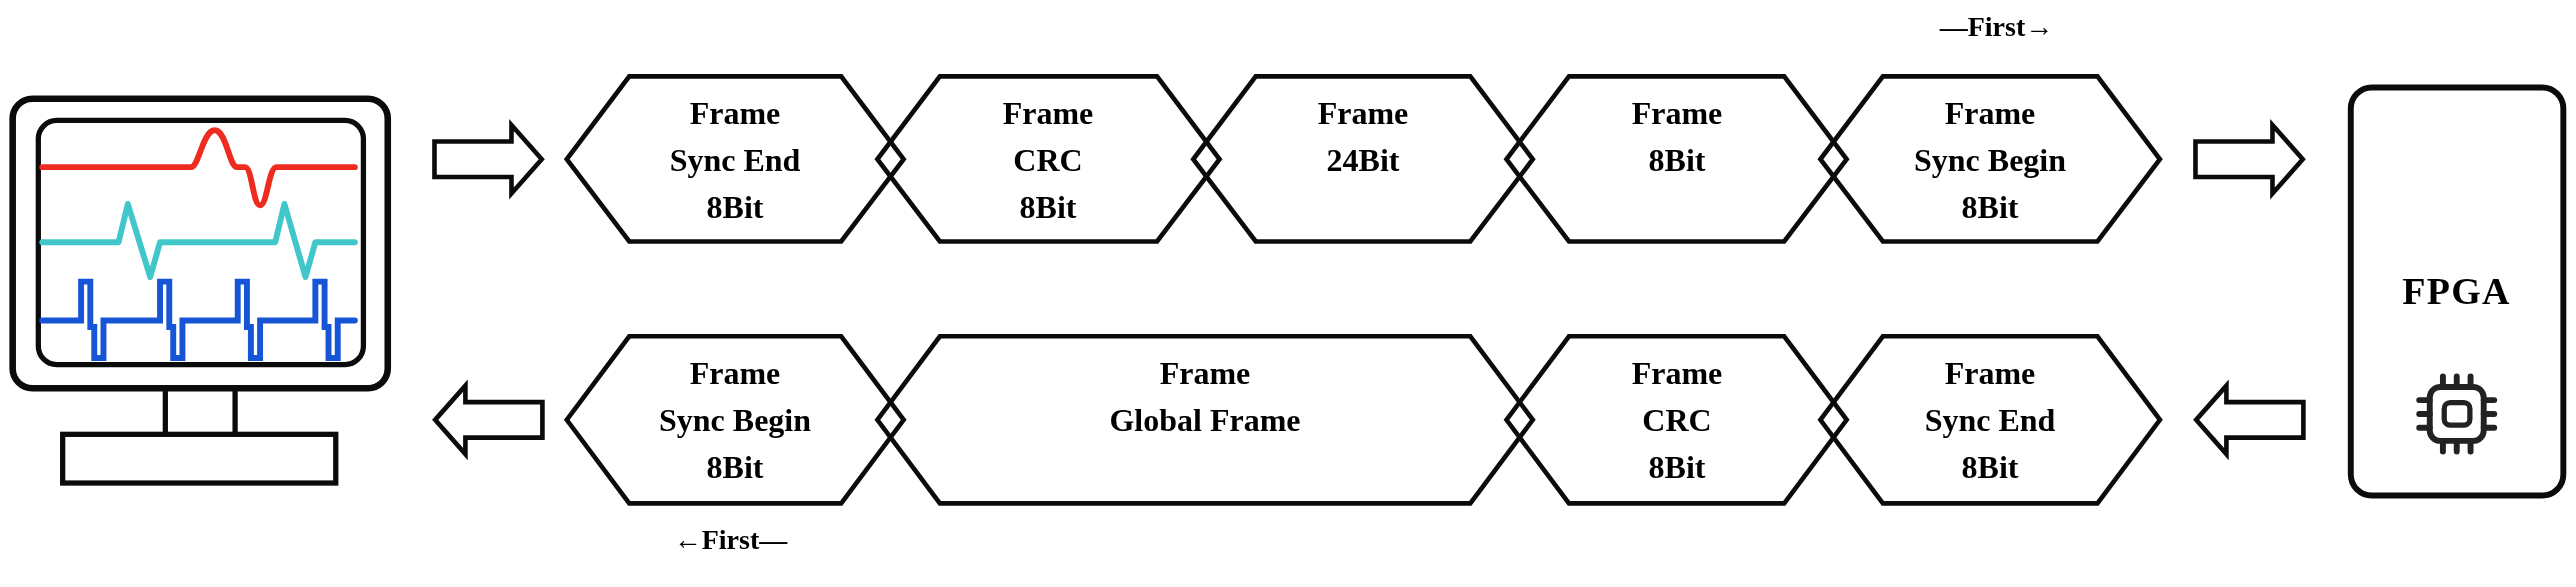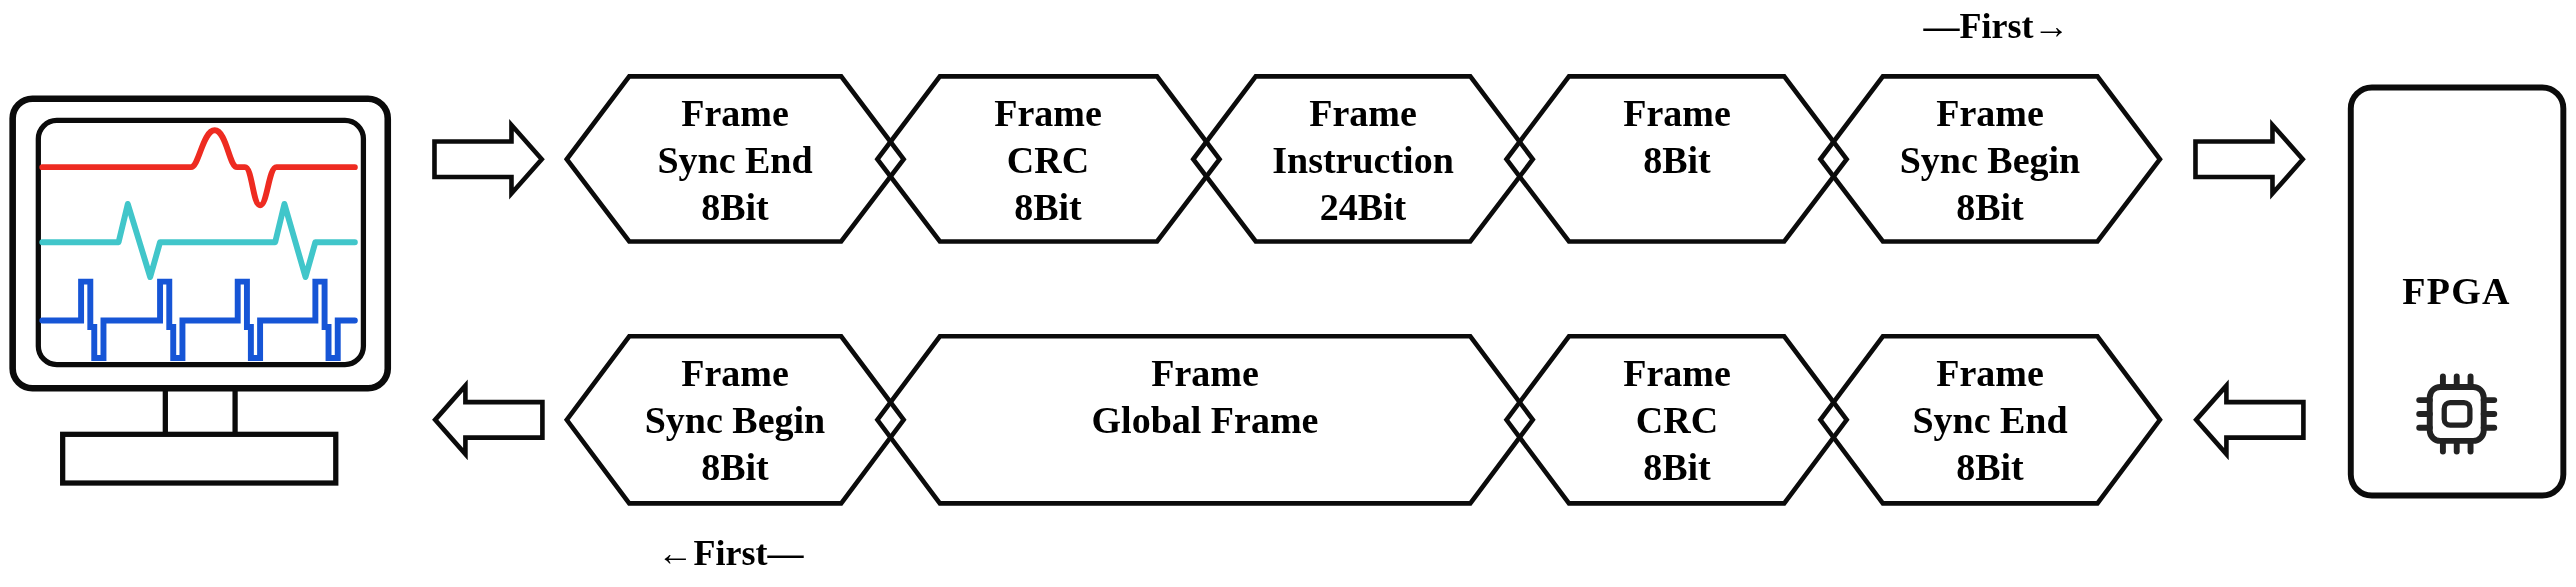--- a/index.html
+++ b/index.html
@@ -1,22 +1,22 @@
 <!DOCTYPE html>
 <html style="font-size:10.5px"><head>
 <meta charset="utf-8">
 <style>
   html,body{margin:0;padding:0;background:#ffffff;}
   #canvas{position:relative;width:2576px;height:587px;background:#ffffff;overflow:hidden;
           font-family:"Liberation Serif", serif;color:#000;}
   svg{position:absolute;left:0;top:0;}
   .hexlabel{position:absolute;width:276px;text-align:center;
-            font-weight:bold;font-size:38px;line-height:47px;white-space:nowrap;}
+            font-weight:bold;font-size:32px;line-height:47px;white-space:nowrap;}
   .biglabel{position:absolute;width:263px;text-align:center;
-            font-weight:bold;font-size:36px;line-height:47px;white-space:nowrap;}
+            font-weight:bold;font-size:28px;line-height:47px;white-space:nowrap;}
   .fpgalabel{position:absolute;width:263px;text-align:center;
             font-weight:bold;font-size:38px;line-height:47px;letter-spacing:1.3px;}
 </style>
 </head>
 <body>
 
 <div id="canvas">
 
   <svg width="2576" height="587" viewBox="0 0 3914 892">
 
@@ -66,38 +66,37 @@
       <line x1="3774" y1="608" x2="3790" y2="608"></line>
       <line x1="3774" y1="629" x2="3790" y2="629"></line>
       <line x1="3774" y1="650" x2="3790" y2="650"></line>
       <rect x="3692" y="588" width="82" height="82" rx="16"></rect>
       <rect x="3714" y="612" width="39" height="34" rx="9" stroke-width="8"></rect>
     </g>
   </svg>
 
   <div class="biglabel" style="left:1865px;top:3.3px;">—First→</div>
 
-  <div class="biglabel" style="left:599px;top:530px;">←First—</div>
+  <div class="biglabel" style="left:599px;top:516px;">←First—</div>
 
 
   <div class="fpgalabel" style="left:2325px;top:268px;">FPGA</div>
 
   <div class="hexlabel" style="left:597px;top:90px;">
     <div>Frame</div>
     <div>Sync End</div>
     <div>8Bit</div>
   </div>
   <div class="hexlabel" style="left:910px;top:90px;">
     <div>Frame</div>
     <div>CRC</div>
     <div>8Bit</div>
   </div>
   <div class="hexlabel" style="left:1225px;top:90px;">
     <div>Frame</div>
-    <div>Instruction</div>
     <div>24Bit</div>
   </div>
   <div class="hexlabel" style="left:1539px;top:90px;">
     <div>Frame</div>
     <div>8Bit</div>
   </div>
   <div class="hexlabel" style="left:1852px;top:90px;">
     <div>Frame</div>
     <div>Sync Begin</div>
     <div>8Bit</div>

